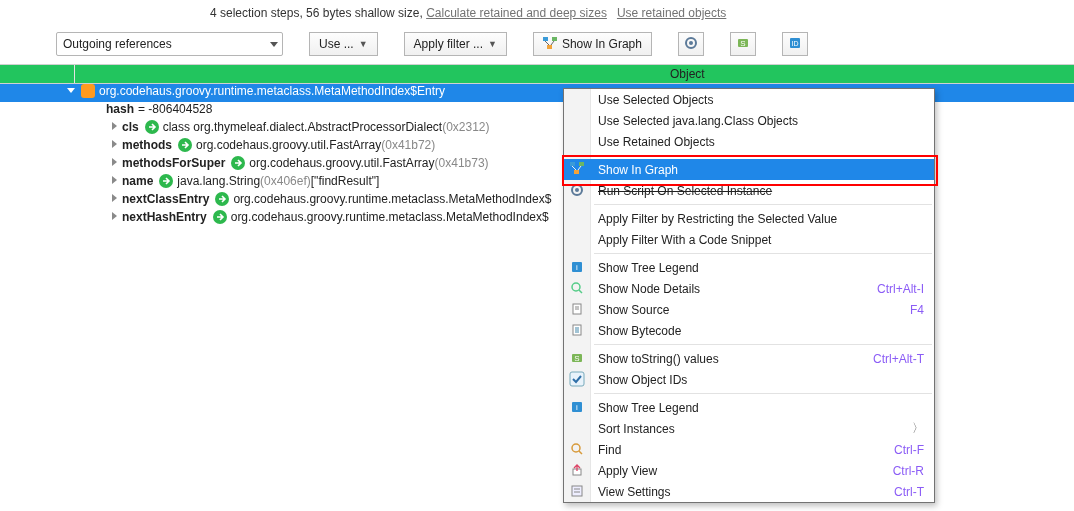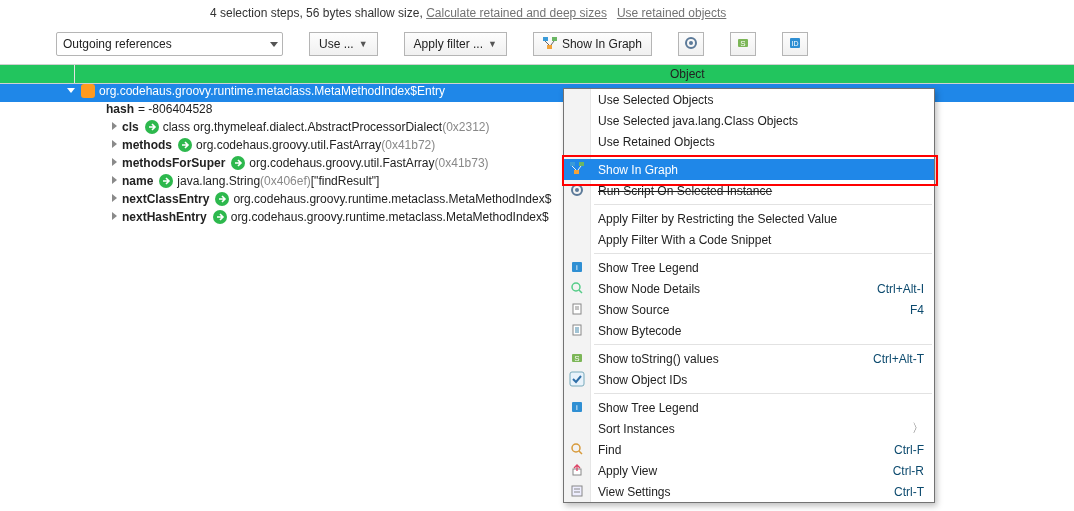--- a/index.html
+++ b/index.html
@@ -29,21 +29,21 @@
   .ind1{padding-left:65px}
   .ind2{padding-left:108px}
   .ind2b{padding-left:94px}
 
   .ctx{position:absolute;left:563px;top:88px;width:370px;background:#fff;border:1px solid #737373;box-shadow:2px 3px 6px rgba(0,0,0,.25)}
   .ctx .iconcol{position:absolute;left:0;top:0;width:26px;height:100%;background:#f3f3f3;border-right:1px solid #e6e6e6}
   .ctx .body{position:relative}
   .mi{position:relative;display:flex;align-items:center;height:21px;padding-left:34px;padding-right:10px;cursor:pointer}
   .mi.sel{background:#1f87e8;color:#fff}
   .mi .ico{position:absolute;left:6px;top:3px;width:15px;height:15px}
-  .mi .kb{margin-left:auto;color:#0c4a6e}
+  .mi .kb{margin-left:auto;color:#8b5cf6}
   .mi .sub{margin-left:auto;color:#666}
   .divv{height:1px;margin:3px 2px 3px 30px;background:#e2e2e2}
   .ctx .redbox{position:absolute;left:-2px;top:66px;width:372px;height:27px;border:2px solid #ff0000;pointer-events:none}
 
   .ico svg{display:block}
   .graphico{width:14px;height:12px}
 </style>
 </head>
 <body>
 

